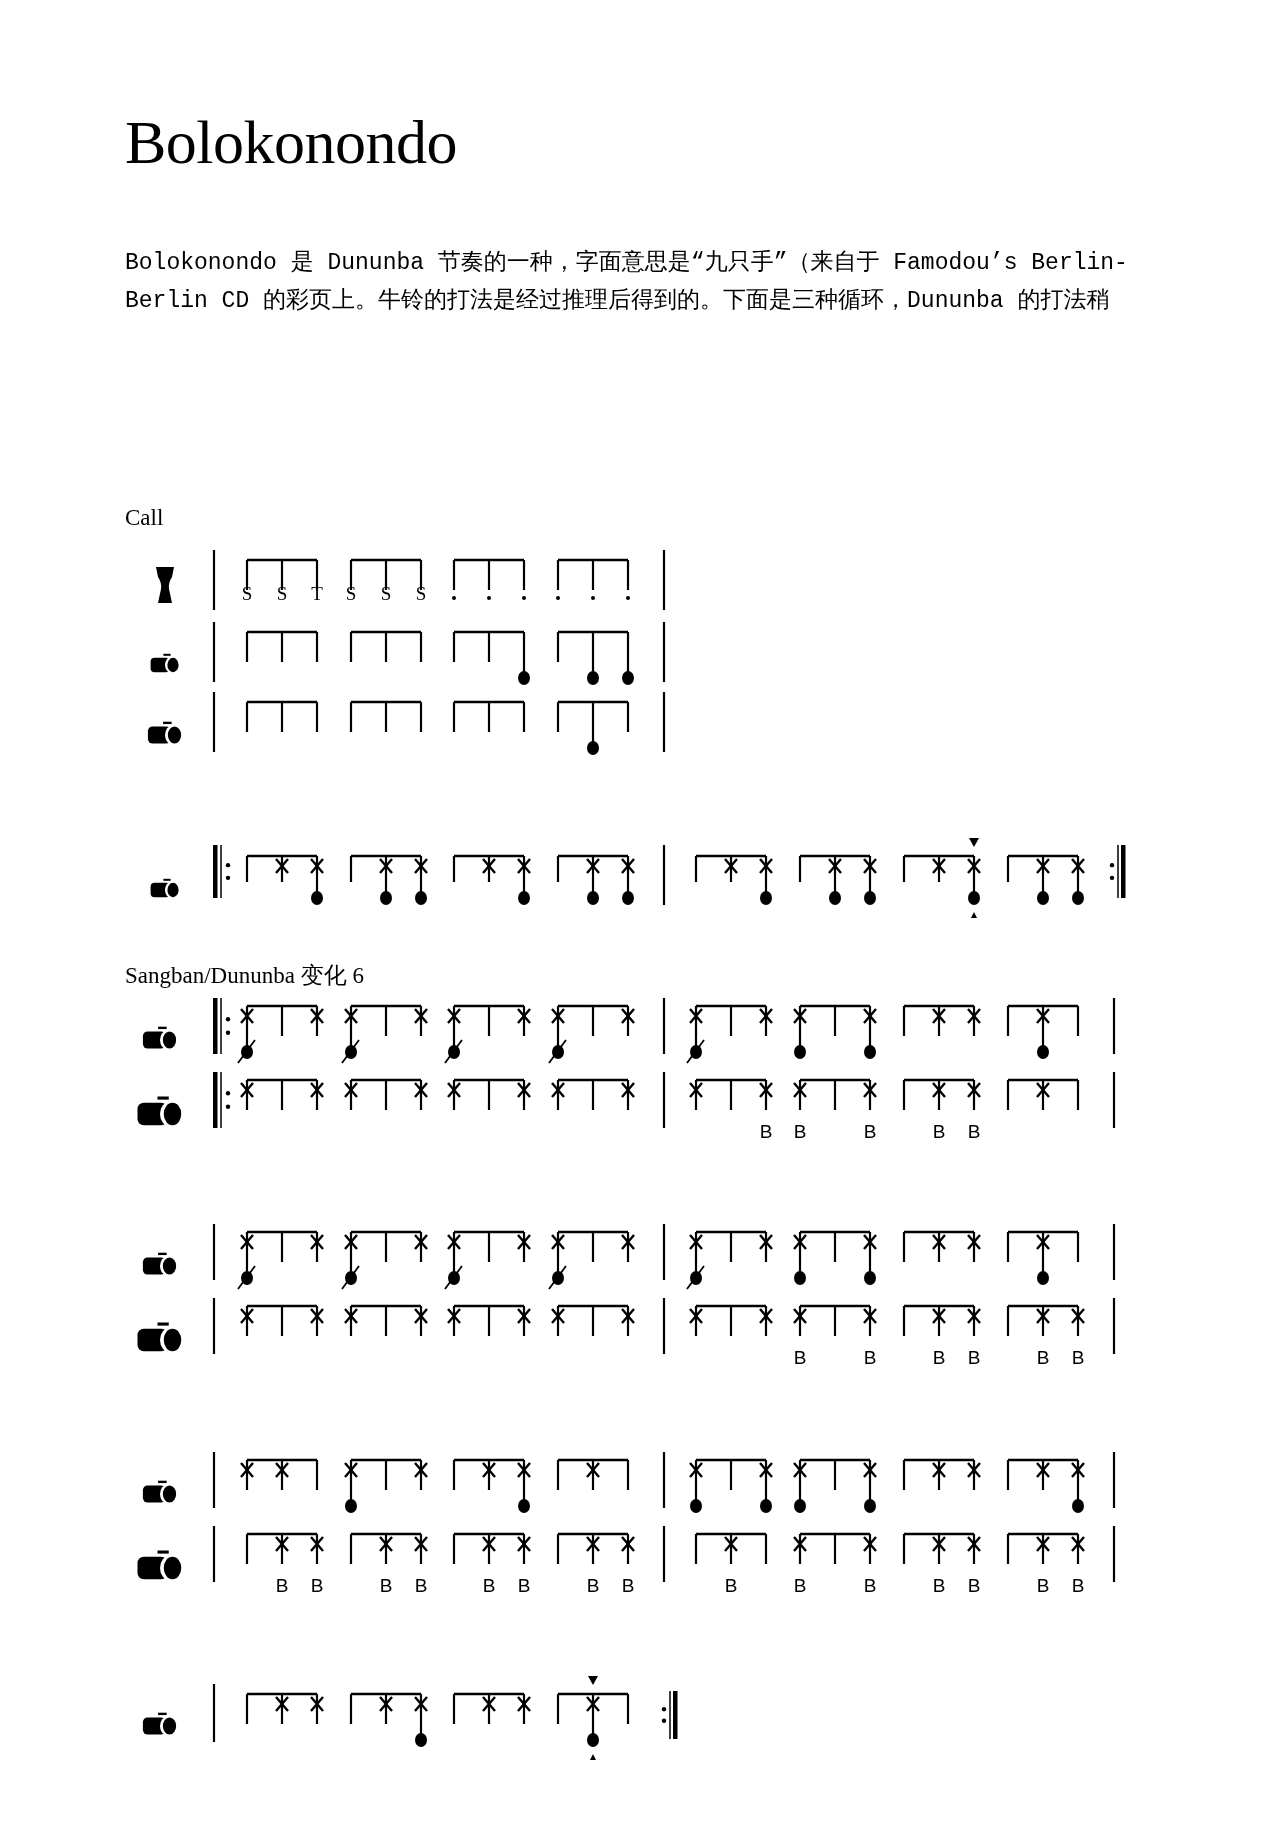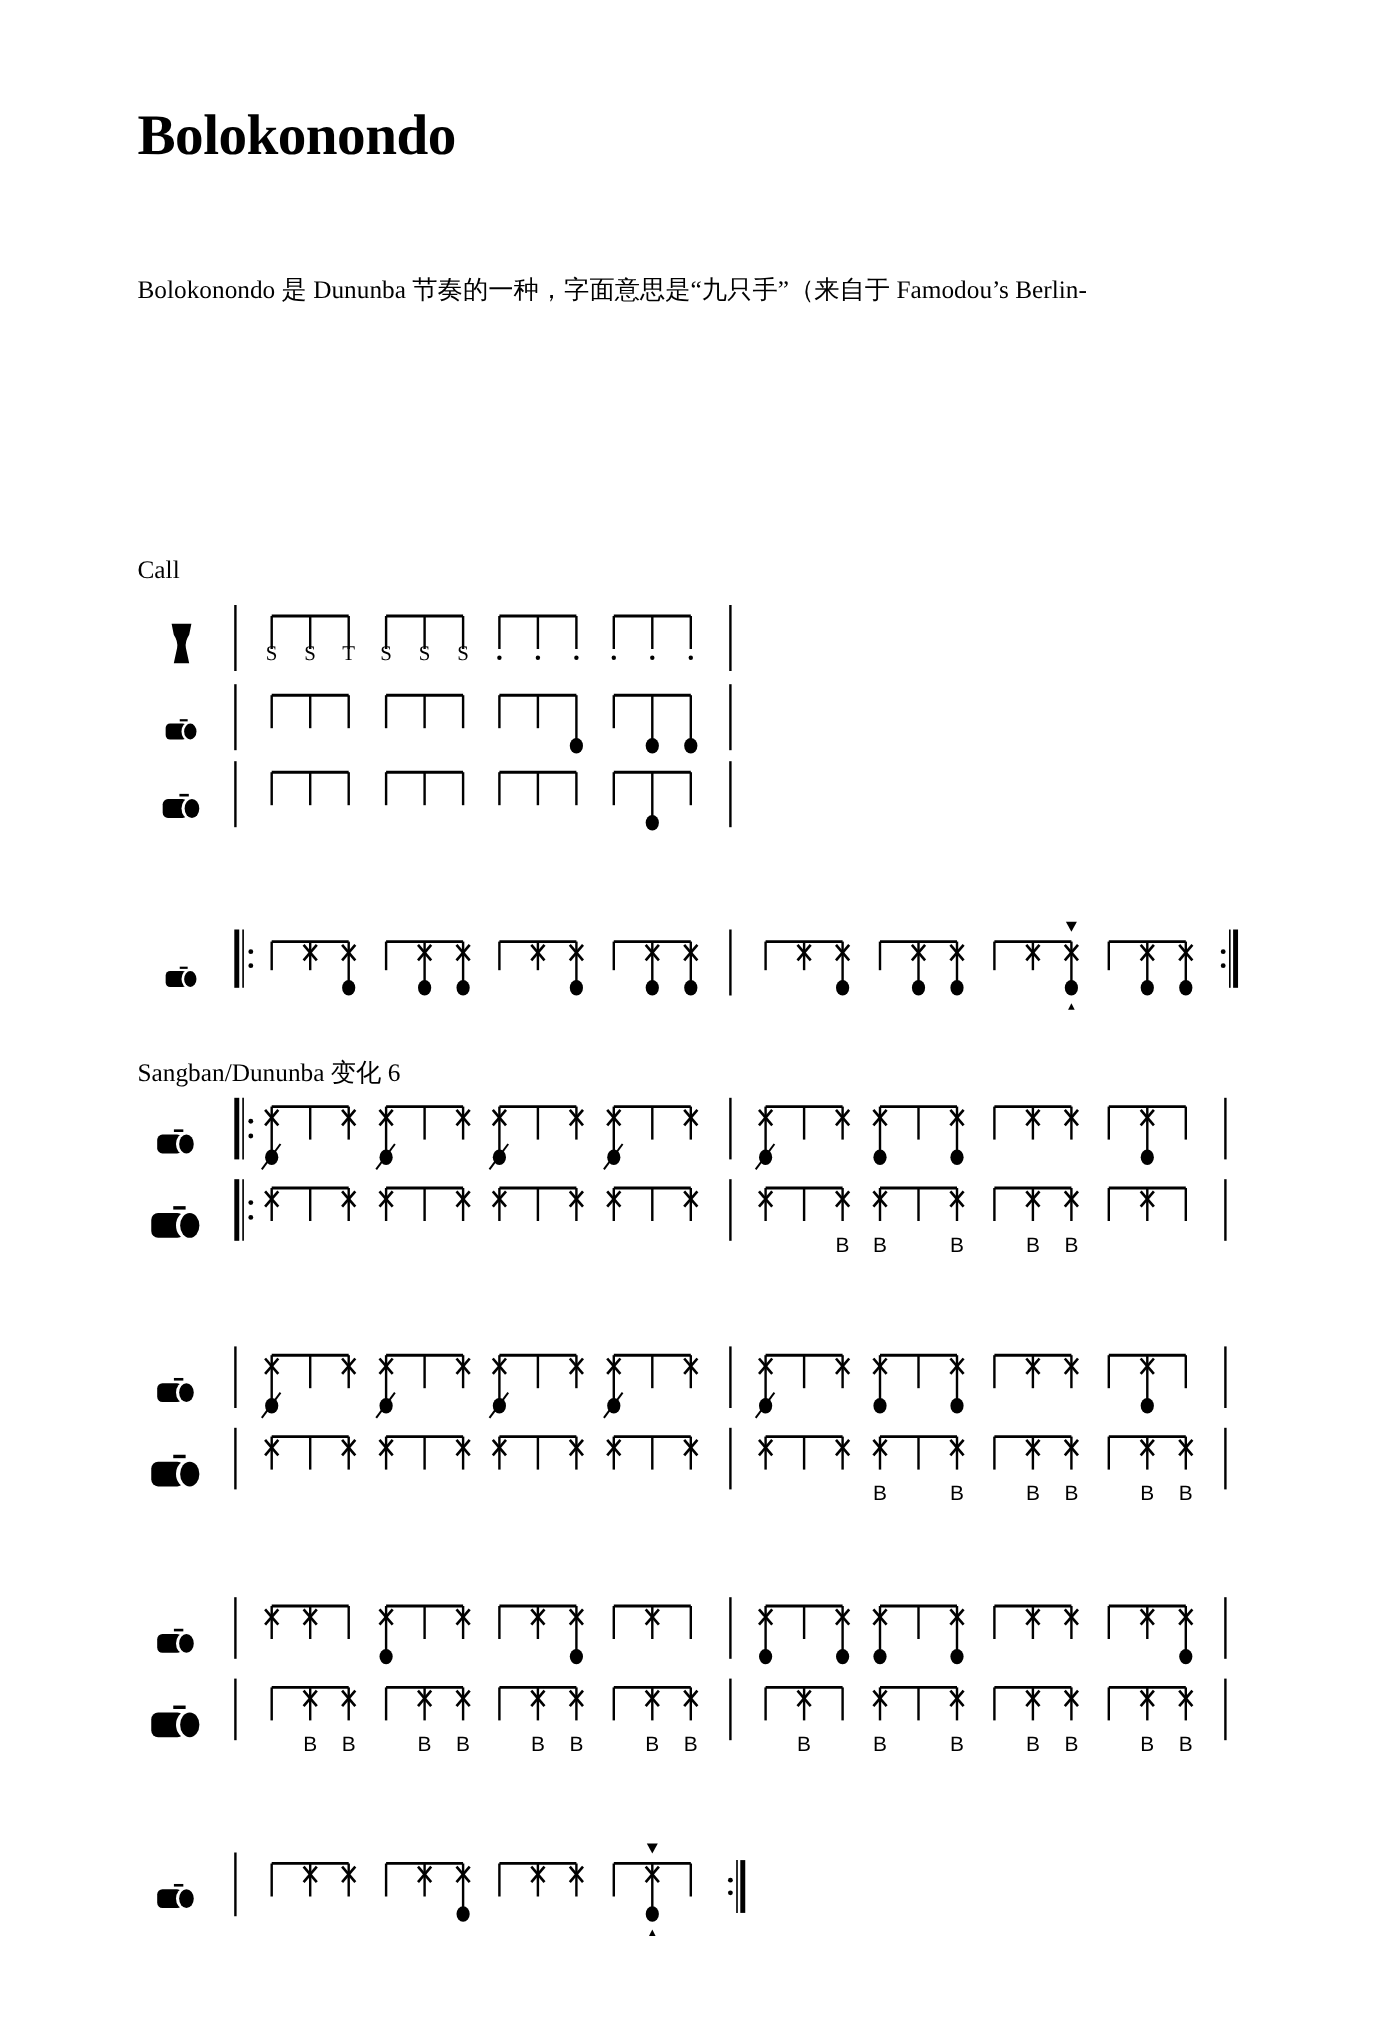--- a/index.html
+++ b/index.html
@@ -1,30 +1,31 @@
 <!DOCTYPE html>
 <html><head>
 <meta charset="utf-8">
 <style>
   html, body { margin: 0; padding: 0; background: #ffffff; }
   body { width: 1272px; height: 1837px; position: relative; overflow: hidden; color: #000; font-family: "Liberation Serif", "DejaVu Serif", serif; }
-  .title { position: absolute; left: 125px; top: 88px; font-size: 52px; line-height: 72px; margin: 0; font-weight: bold; letter-spacing: -0.5px; }
-  .intro { position: absolute; left: 125px; top: 245px; width: 1040px; font-size: 23px; line-height: 37.5px; margin: 0; }
+  .title { position: absolute; left: 125px; top: 106px; font-size: 62px; line-height: 72px; margin: 0; font-weight: normal; letter-spacing: -0.5px; }
+  .intro { position: absolute; left: 125px; top: 245px; width: 1040px; font-size: 23px; line-height: 37.5px; margin: 0; font-family: Liberation Mono, monospace; }
   .intro span { display: block; white-space: nowrap; }
   .section-label { position: absolute; left: 125px; font-size: 23px; line-height: 28px; margin: 0; }
   .staff { position: absolute; left: 0; top: 0; }
   .staff svg { display: block; }
 </style>
 </head>
 <body>
 
 <h1 class="title">Bolokonondo</h1>
 
 <div class="intro">
   <span>Bolokonondo 是 Dununba 节奏的一种，字面意思是“九只手”（来自于 Famodou’s Berlin-</span>
+  <span>Berlin CD 的彩页上。牛铃的打法是经过推理后得到的。下面是三种循环，Dununba 的打法稍</span>
 </div>
 
 <p class="section-label" style="top:504px">Call</p>
 <p class="section-label" style="top:962px">Sangban/Dununba 变化 6</p>
 
 <div class="staff">
   <svg id="score" width="1272" height="1837" xmlns="http://www.w3.org/2000/svg">
       <g>
         <path d="M156,567 L174,567 L172,577 Q168,583 169,589 L172,603 L158,603 L161,589 Q162,583 158,577 Z" fill="#000"></path>
       </g>

